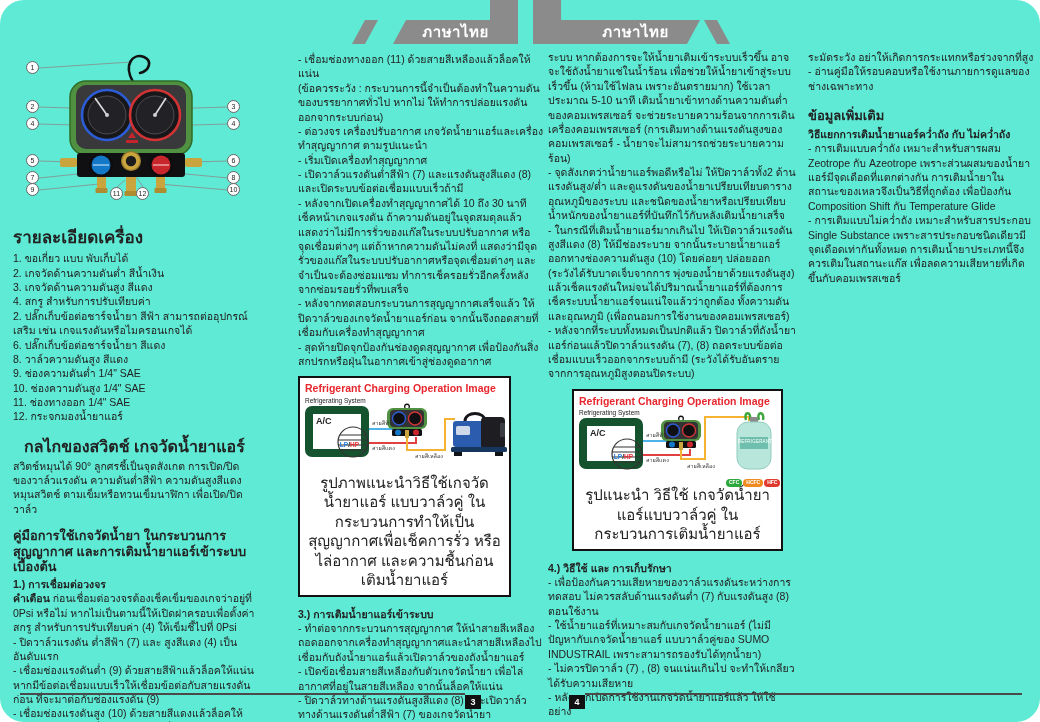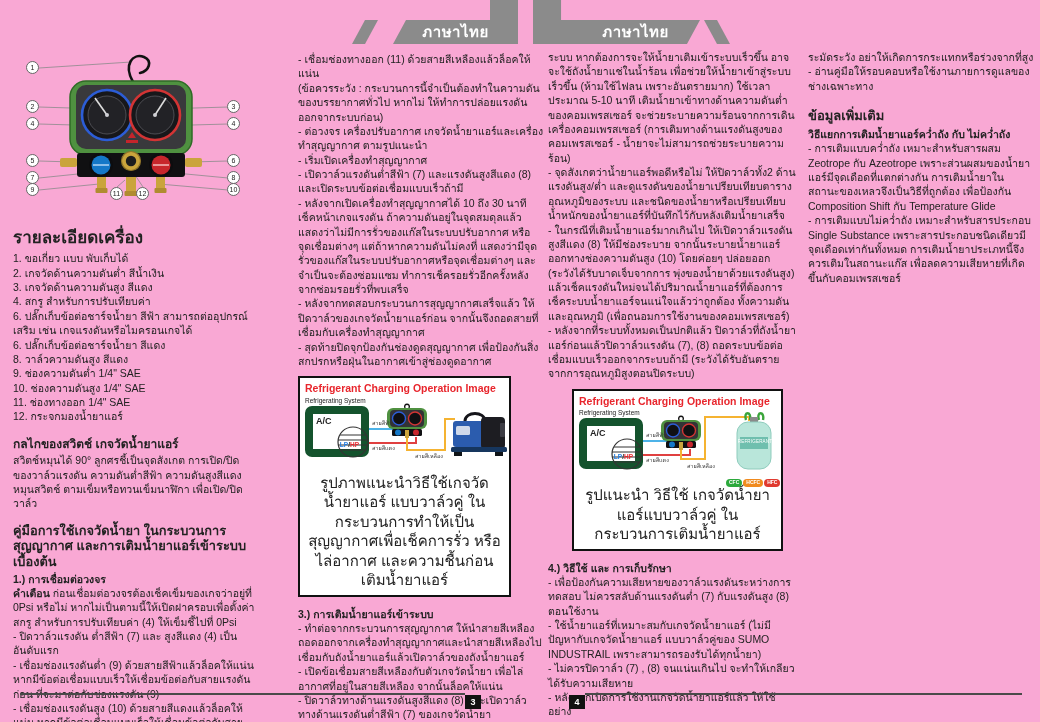--- a/index.html
+++ b/index.html
@@ -1,17 +1,17 @@
 <!DOCTYPE html>
 <html><head>
 <meta charset="utf-8">
 <style>
   html,body{margin:0;padding:0;}
   body{width:1040px;height:722px;background:#ffffff;font-family:"Liberation Sans","DejaVu Sans",sans-serif;color:#222;}
-  .page{position:relative;width:1040px;height:722px;overflow:hidden;background:#f9a8d4;}
+  .page{position:relative;width:1040px;height:722px;overflow:hidden;background:#5eead4;border-radius:24px;}
 
   
   .banner{position:absolute;background:#8b8b8b;}
   .banner-left{left:393px;top:0;width:125px;height:44px;
     clip-path:polygon(10.4% 45.5%,77.6% 45.5%,77.6% 0,100% 0,100% 100%,0 100%);
     display:flex;align-items:flex-end;justify-content:center;}
   .banner-right{left:533px;top:0;width:167px;height:44px;
     clip-path:polygon(0 0,16.8% 0,16.8% 45.5%,100% 45.5%,92.2% 100%,0 100%);
     display:flex;align-items:flex-end;justify-content:center;padding-left:0;}
   .banner-right .banner-txt{margin-left:38px;}
@@ -21,21 +21,21 @@
   .banner-txt{color:#fff;font-weight:bold;font-size:15px;line-height:1;padding-bottom:5px;letter-spacing:.5px;}
 
   
   .col{position:absolute;font-size:10.5px;line-height:1.37;}
   .c1{left:13px;top:52px;width:244px;}
   .c2{left:270px;top:52px;width:246px;margin-left:28px;}
   .c3{left:548px;top:50px;width:248px;}
   .c4{left:808px;top:50px;width:226px;}
   .t{margin:0;}
   .h-details{font-size:17px;font-weight:bold;margin:6px 0 2px 0;}
-  .h-switch{font-size:12px;font-weight:bold;margin:12px 0 1px 0;}
+  .h-switch{font-size:16px;font-weight:bold;margin:12px 0 1px 11px;}
   .h-manual{font-size:12.8px;font-weight:bold;line-height:1.22;margin:12px 0 2px 0;}
   .h-sec{font-weight:bold;margin:0;}
   .h-sec-gap{font-weight:bold;margin:10px 0 0 0;}
   .h-info{font-size:13px;font-weight:bold;margin:14px 0 2px 0;}
   .bu{font-weight:bold;}
 
   
   .figure{position:relative;width:244px;height:168px;}
   .figure svg{position:absolute;left:0;top:0;}
   .callout{position:absolute;width:13px;height:13px;box-sizing:border-box;border:1px solid #666;border-radius:50%;background:#fff;font-size:7px;line-height:11px;text-align:center;color:#222;z-index:2;}
@@ -153,21 +153,21 @@
       <div class="callout" style="left:214px;top:131px">10</div>
       <div class="callout" style="left:97px;top:135px">11</div>
       <div class="callout" style="left:123px;top:135px">12</div>
     </div>
 
     <p class="h-details">รายละเอียดเครื่อง</p>
     <p class="t">1.   ขอเกี่ยว แบบ พับเก็บได้</p>
     <p class="t">2.   เกจวัดด้านความดันต่ำ สีน้ำเงิน</p>
     <p class="t">3.   เกจวัดด้านความดันสูง สีแดง</p>
     <p class="t">4.   สกรู สำหรับการปรับเทียบค่า</p>
-    <p class="t">6.   ปลั๊กเก็บข้อต่อชาร์จน้ำยา สีฟ้า สามารถต่ออุปกรณ์เสริม เช่น เกจแรงดันหรือไมครอนเกจได้</p>
+    <p class="t">2.   ปลั๊กเก็บข้อต่อชาร์จน้ำยา สีฟ้า สามารถต่ออุปกรณ์เสริม เช่น เกจแรงดันหรือไมครอนเกจได้</p>
     <p class="t">6.   ปลั๊กเก็บข้อต่อชาร์จน้ำยา สีแดง</p>
     <p class="t">8.   วาล์วความดันสูง สีแดง</p>
     <p class="t">9.   ช่องความดันต่ำ 1/4" SAE</p>
     <p class="t">10. ช่องความดันสูง 1/4" SAE</p>
     <p class="t">11. ช่องทางออก 1/4" SAE</p>
     <p class="t">12. กระจกมองน้ำยาแอร์</p>
 
     <p class="h-switch">กลไกของสวิตช์ เกจวัดน้ำยาแอร์</p>
     <p class="t">สวิตช์หมุนได้ 90° ลูกศรชี้เป็นจุดสังเกต การเปิด/ปิด ของวาล์วแรงดัน ความดันต่ำสีฟ้า ความดันสูงสีแดง หมุนสวิตช์ ตามเข็มหรือทวนเข็มนาฬิกา เพื่อเปิด/ปิด วาล์ว</p>
 

